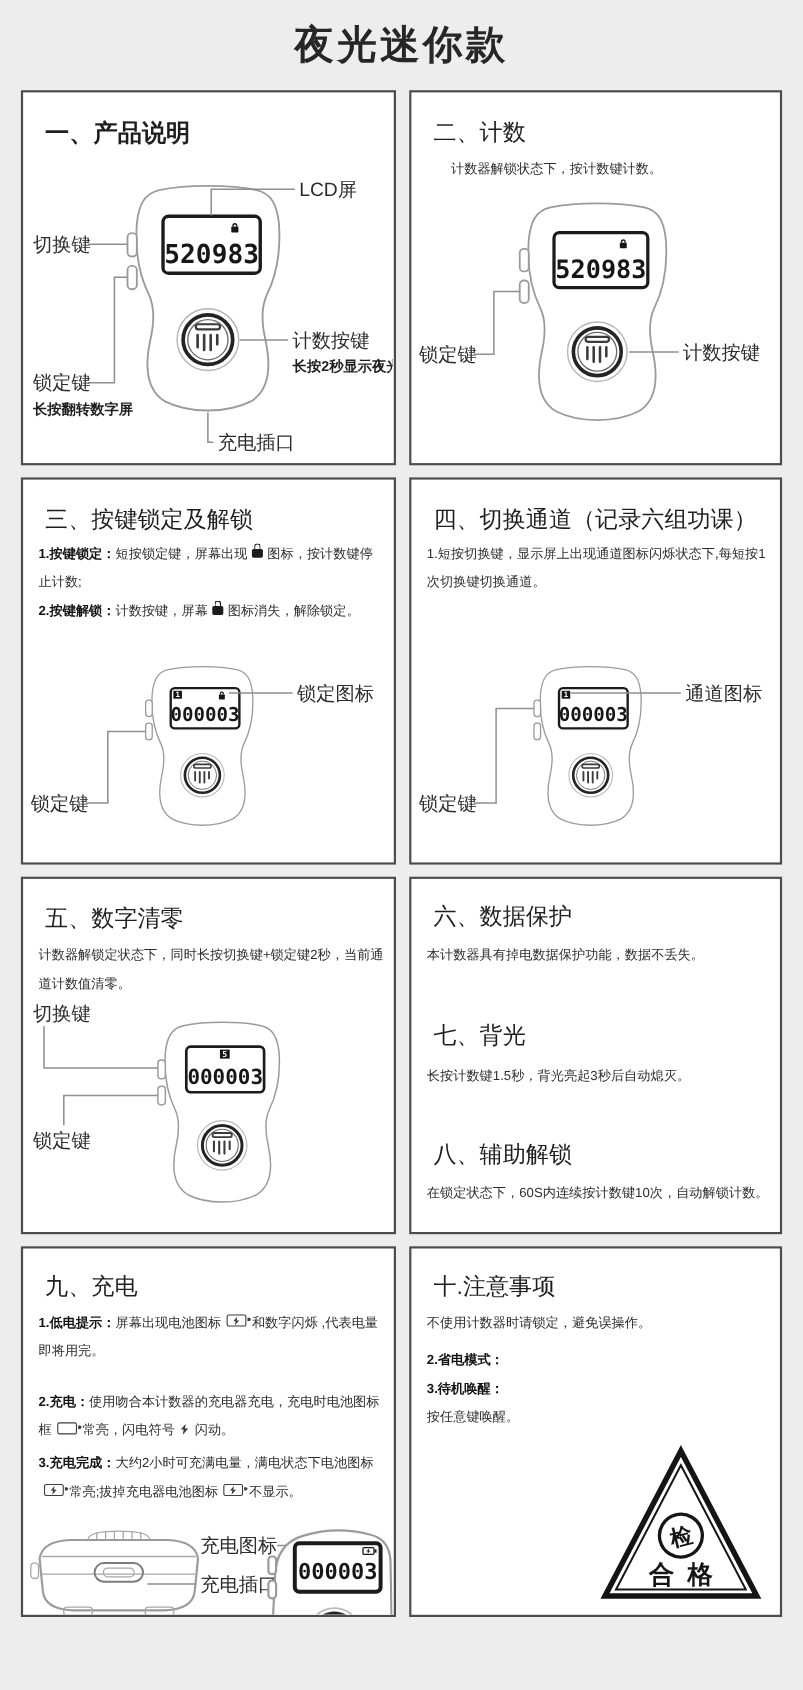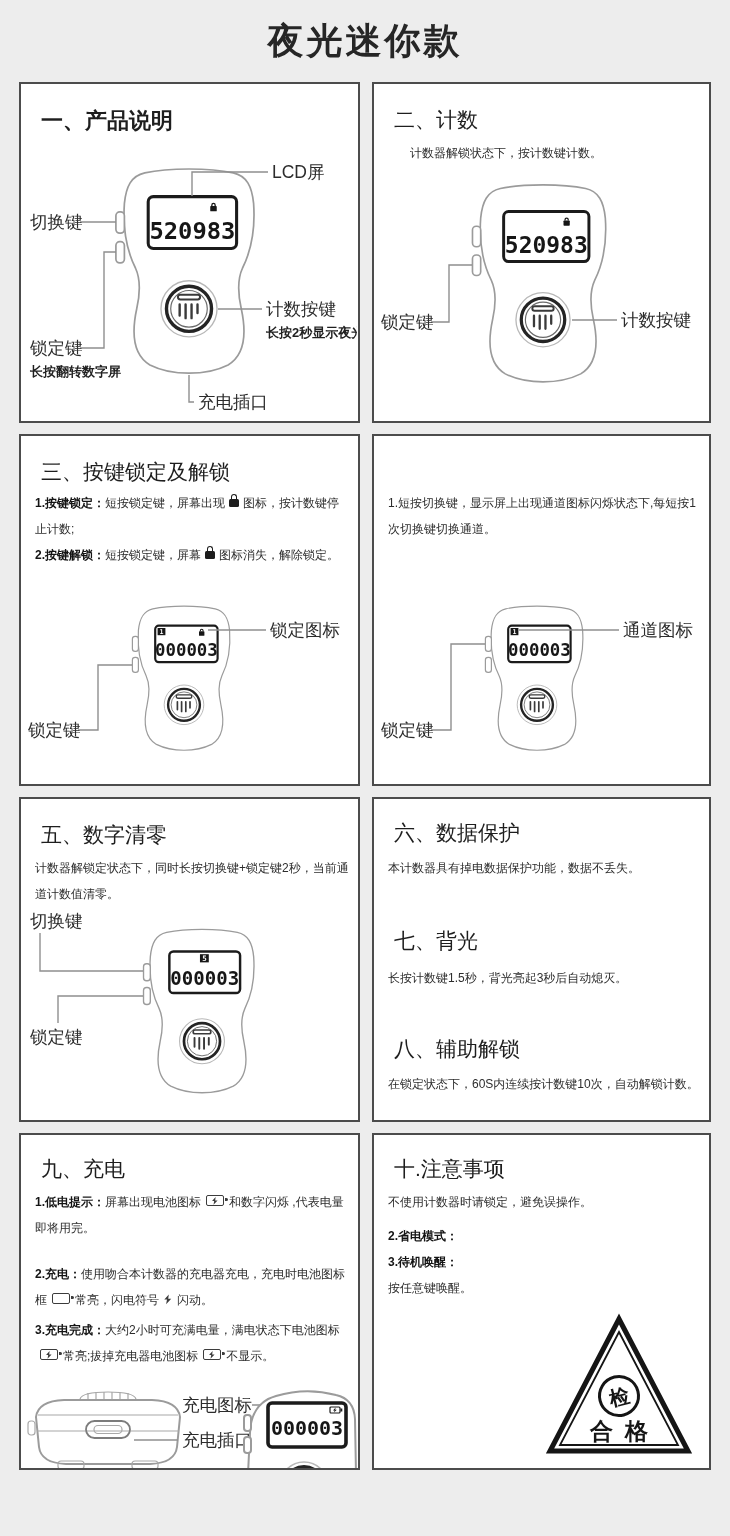--- a/index.html
+++ b/index.html
@@ -117,38 +117,39 @@
       <text class="lbl" x="6" y="158">锁定键</text>
       <path class="callout" d="M197,150 H242"></path>
       <text class="lbl" x="246" y="156">计数按键</text>
     </svg>
   </section>
 
   <section class="panel">
     <h2 class="p-head">三、按键锁定及解锁</h2>
     <div class="txt abs" style="top:54px;left:14px;right:8px">
       <p><span class="lead">1.按键锁定：</span><span>短按锁定键，屏幕出现</span><span class="ico-lock"></span><span>图标，按计数键停止计数;</span></p>
-      <p><span class="lead">2.按键解锁：</span><span>短按锁定键，屏幕</span><span class="ico-lock"></span><span>图标消失，解除锁定。</span></p>
+      <p><span class="lead">2.按键解锁：</span><span>计数按键，屏幕</span><span class="ico-lock"></span><span>图标消失，解除锁定。</span></p>
     </div>
     <svg class="diag" style="top:164px" width="335" height="156" viewBox="0 0 335 156">
       <g transform="translate(102,4) scale(0.6)">
         <use href="#dev"></use>
         <text class="lcdtxt" font-size="29" text-anchor="middle" x="104" y="86">000003</text>
         <rect class="badge" x="56" y="40" width="13" height="12"></rect>
         <text class="badgetxt" x="62.5" y="50">1</text>
         <use href="#lockico" transform="translate(125,42)"></use>
       </g>
       <path class="callout" d="M186,30 H244"></path>
       <text class="lbl" x="248" y="36">锁定图标</text>
       <path class="callout" d="M56,130 H76 V65 H110"></path>
       <text class="lbl" x="6" y="136">锁定键</text>
     </svg>
   </section>
 
   <section class="panel">
+    <h2 class="p-head">四、切换通道（记录六组功课）</h2>
     <div class="txt abs" style="top:54px;left:14px;right:8px">
       <p>1.短按切换键，显示屏上出现通道图标闪烁状态下,每短按1次切换键切换通道。</p>
     </div>
     <svg class="diag" style="top:164px" width="335" height="156" viewBox="0 0 335 156">
       <g transform="translate(102,4) scale(0.6)">
         <use href="#dev"></use>
         <text class="lcdtxt" font-size="29" text-anchor="middle" x="104" y="86">000003</text>
         <rect class="badge" x="56" y="40" width="13" height="12"></rect>
         <text class="badgetxt" x="62.5" y="50">1</text>
       </g>

